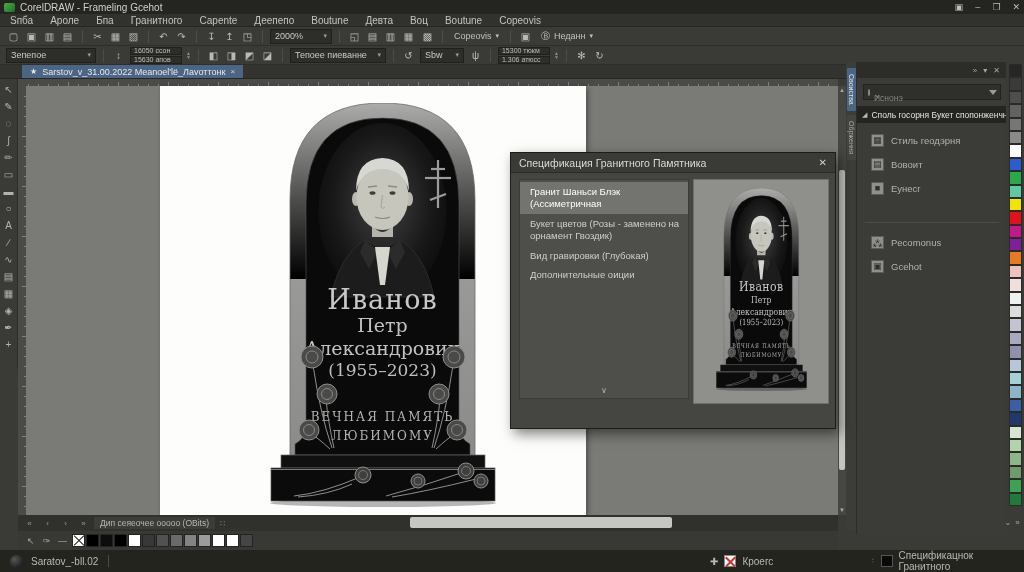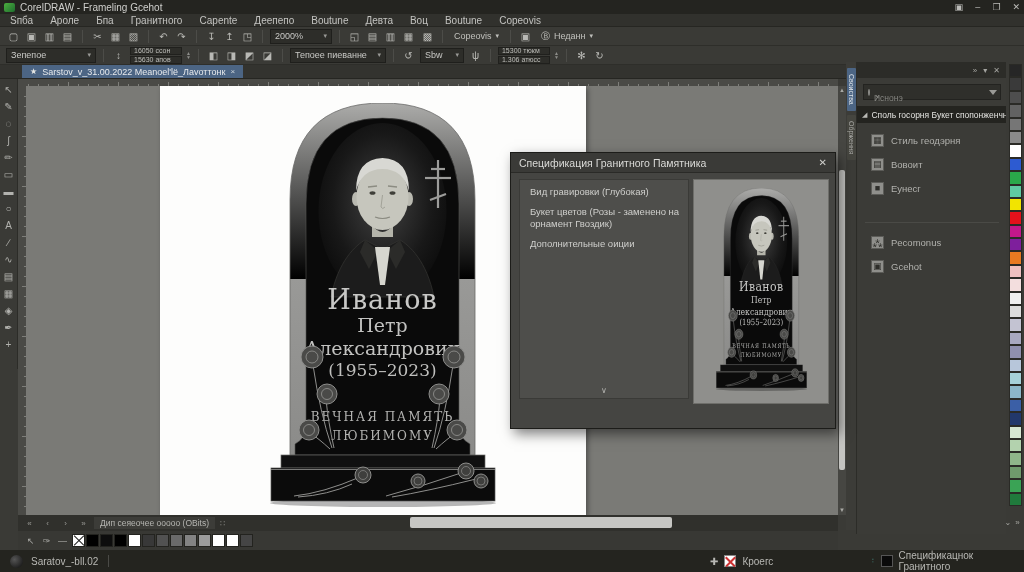--- a/index.html
+++ b/index.html
@@ -545,22 +545,23 @@
   <div class="thumb"></div>
   <span class="arr" style="bottom:0">▼</span>
 </div>
 
 <div id="dialog">
   <div id="dlg-titlebar">
     <span id="dlg-title">Спецификация Гранитного Памятника</span>
     <span id="dlg-close">✕</span>
   </div>
   <div id="dlg-list">
+      <div class="dlg-item selected"><span>Гранит Шаньси Блэк (Ассиметричная</span></div>
+      <div class="dlg-item"><span>Букет цветов (Розы - заменено на орнамент Гвоздик)</span></div>
       <div class="dlg-item"><span>Вид гравировки (Глубокая)</span></div>
-      <div class="dlg-item"><span>Букет цветов (Розы - заменено на орнамент Гвоздик)</span></div>
       <div class="dlg-item"><span>Дополнительные оиции</span></div>
     </div>
   <div id="dlg-scrollhint">∨</div>
   <div id="dlg-preview">
     <div id="monument-small" data-monument="">
   <svg viewBox="0 0 230 412" preserveAspectRatio="none">
     <ellipse cx="115" cy="400" rx="113" ry="4" fill="#000" opacity="0.28"></ellipse>
     <path d="M22,352 L22,97 Q22,0 114.5,0 Q207,0 207,97 L207,352 Z" fill="url(#granite)" stroke="#6a6a68" stroke-width="0.8"></path>
     <path d="M27,352 L27,341 Q38,335 38,323 L38,101 Q38,15 114.5,15 Q191,15 191,101 L191,323 Q191,335 202,341 L202,352 Z" fill="#0a0a0a" stroke="#545452" stroke-width="0.6"></path>
     <ellipse cx="114.5" cy="108" rx="64" ry="88" fill="url(#photoglow)"></ellipse>

